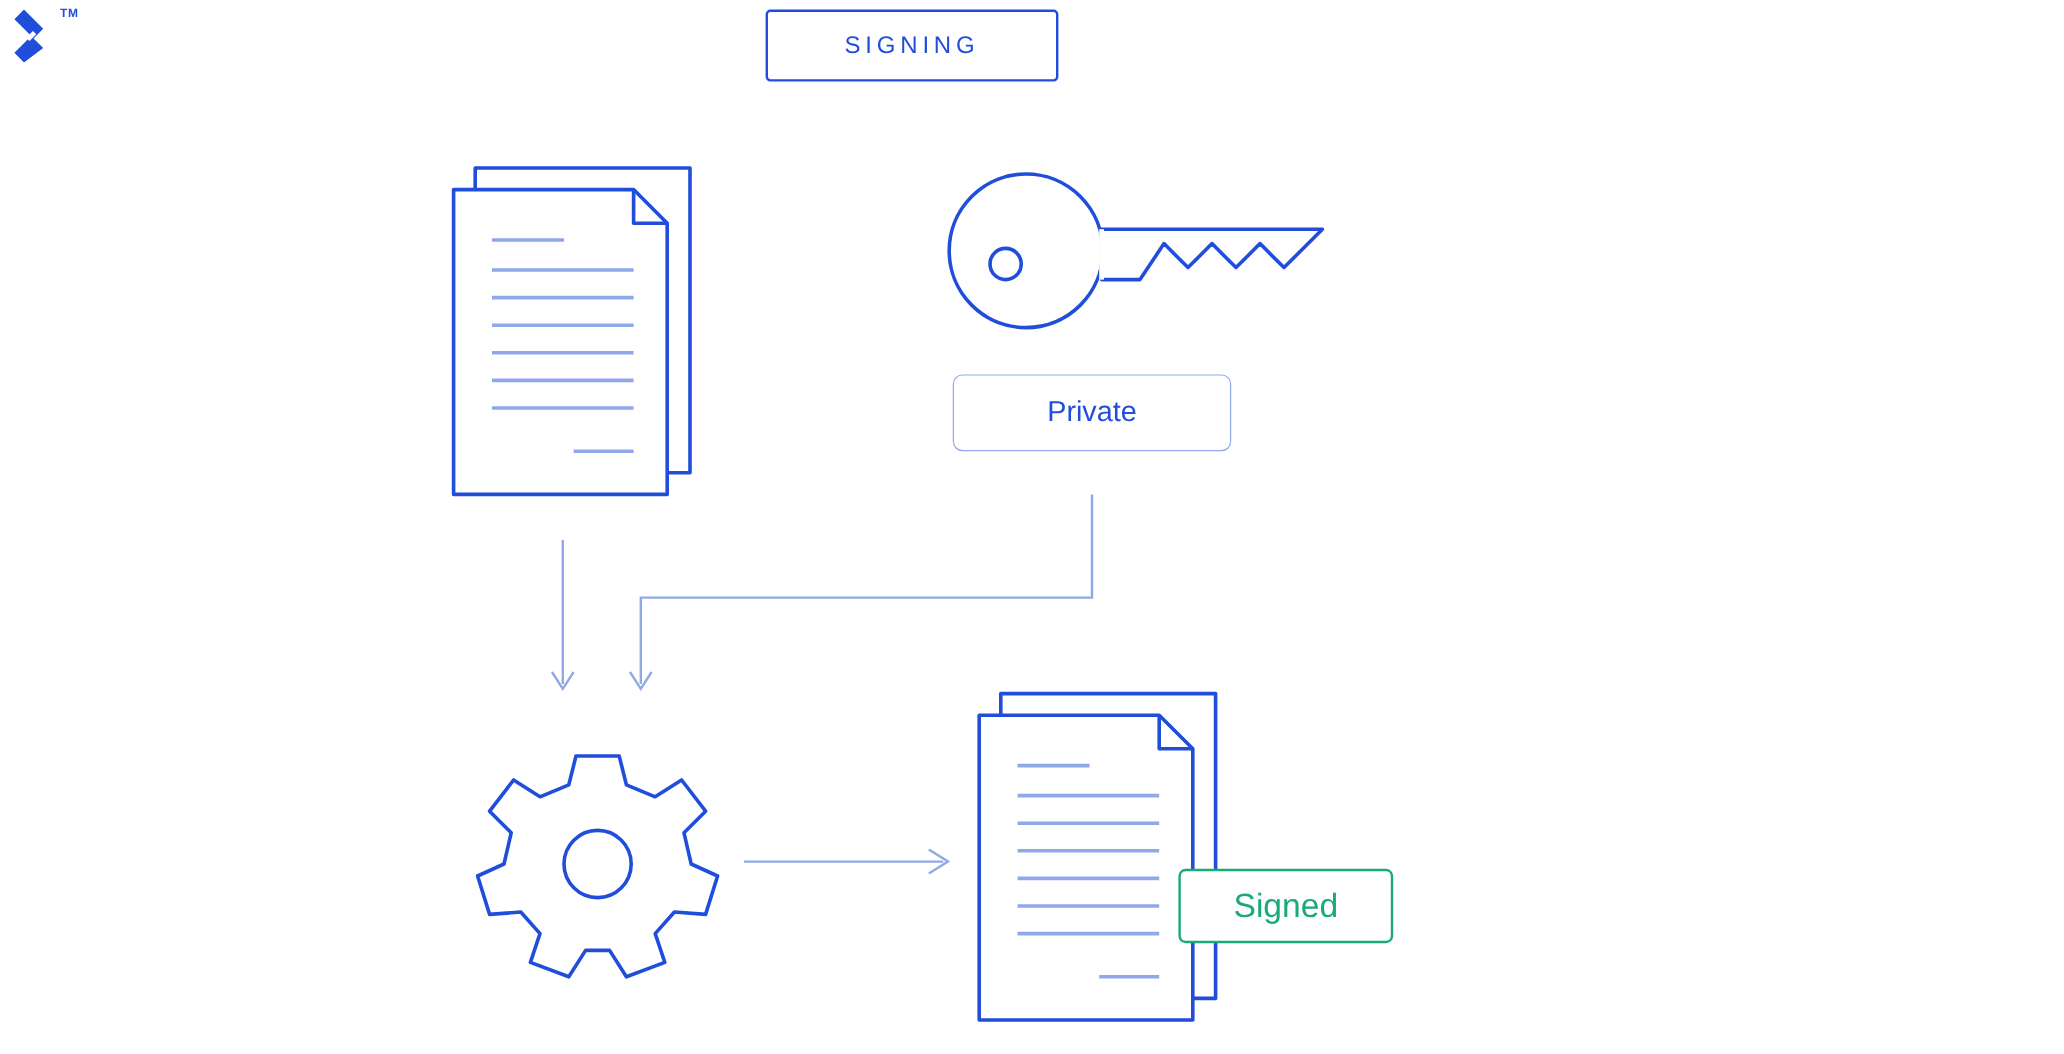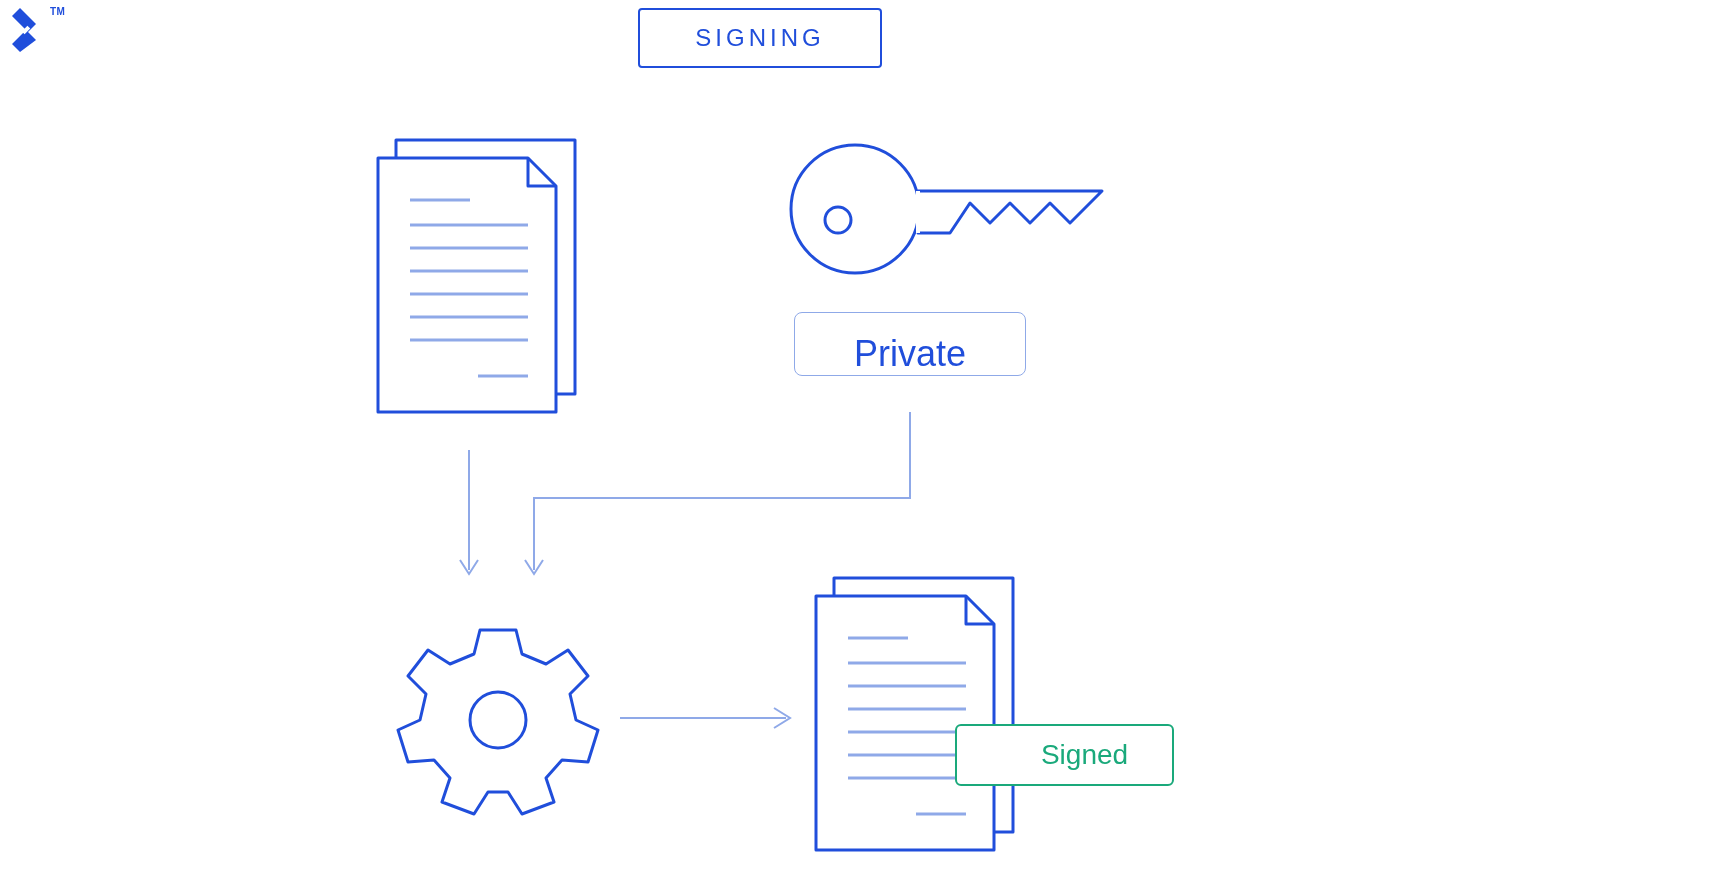--- a/index.html
+++ b/index.html
@@ -31,55 +31,54 @@
     top: 8px;
     left: 638px;
     width: 240px;
     height: 56px;
     border: 2px solid #204EDB;
     border-radius: 4px;
     display: flex;
     align-items: center;
     justify-content: center;
     color: #204EDB;
-    font-size: 24px;
+    font-size: 20px;
     font-weight: 500;
     letter-spacing: 4px;
   }
   .private-box {
     position: absolute;
     top: 312px;
     left: 794px;
     width: 230px;
     height: 62px;
     border: 1.5px solid #8FA9E8;
     border-radius: 8px;
     display: flex;
-    align-items: flex-end;
+    align-items: center;
     justify-content: center;
     color: #204EDB;
-    font-size: 36px;
+    font-size: 24px;
     font-weight: 400;
   }
   .signed-box {
     position: absolute;
     top: 724px;
-    left: 955px;
+    left: 982px;
     width: 175px;
     height: 58px;
     border: 2px solid #1AA97B;
     border-radius: 6px;
     display: flex;
     align-items: center;
     justify-content: center;
     color: #1AA97B;
     font-size: 28px;
     font-weight: 400;
     background: #ffffff;
-    padding-left: 40px;
   }
   svg.diagram {
     position: absolute;
     top: 0;
     left: 0;
   }
 </style>
 </head>
 <body>
 

